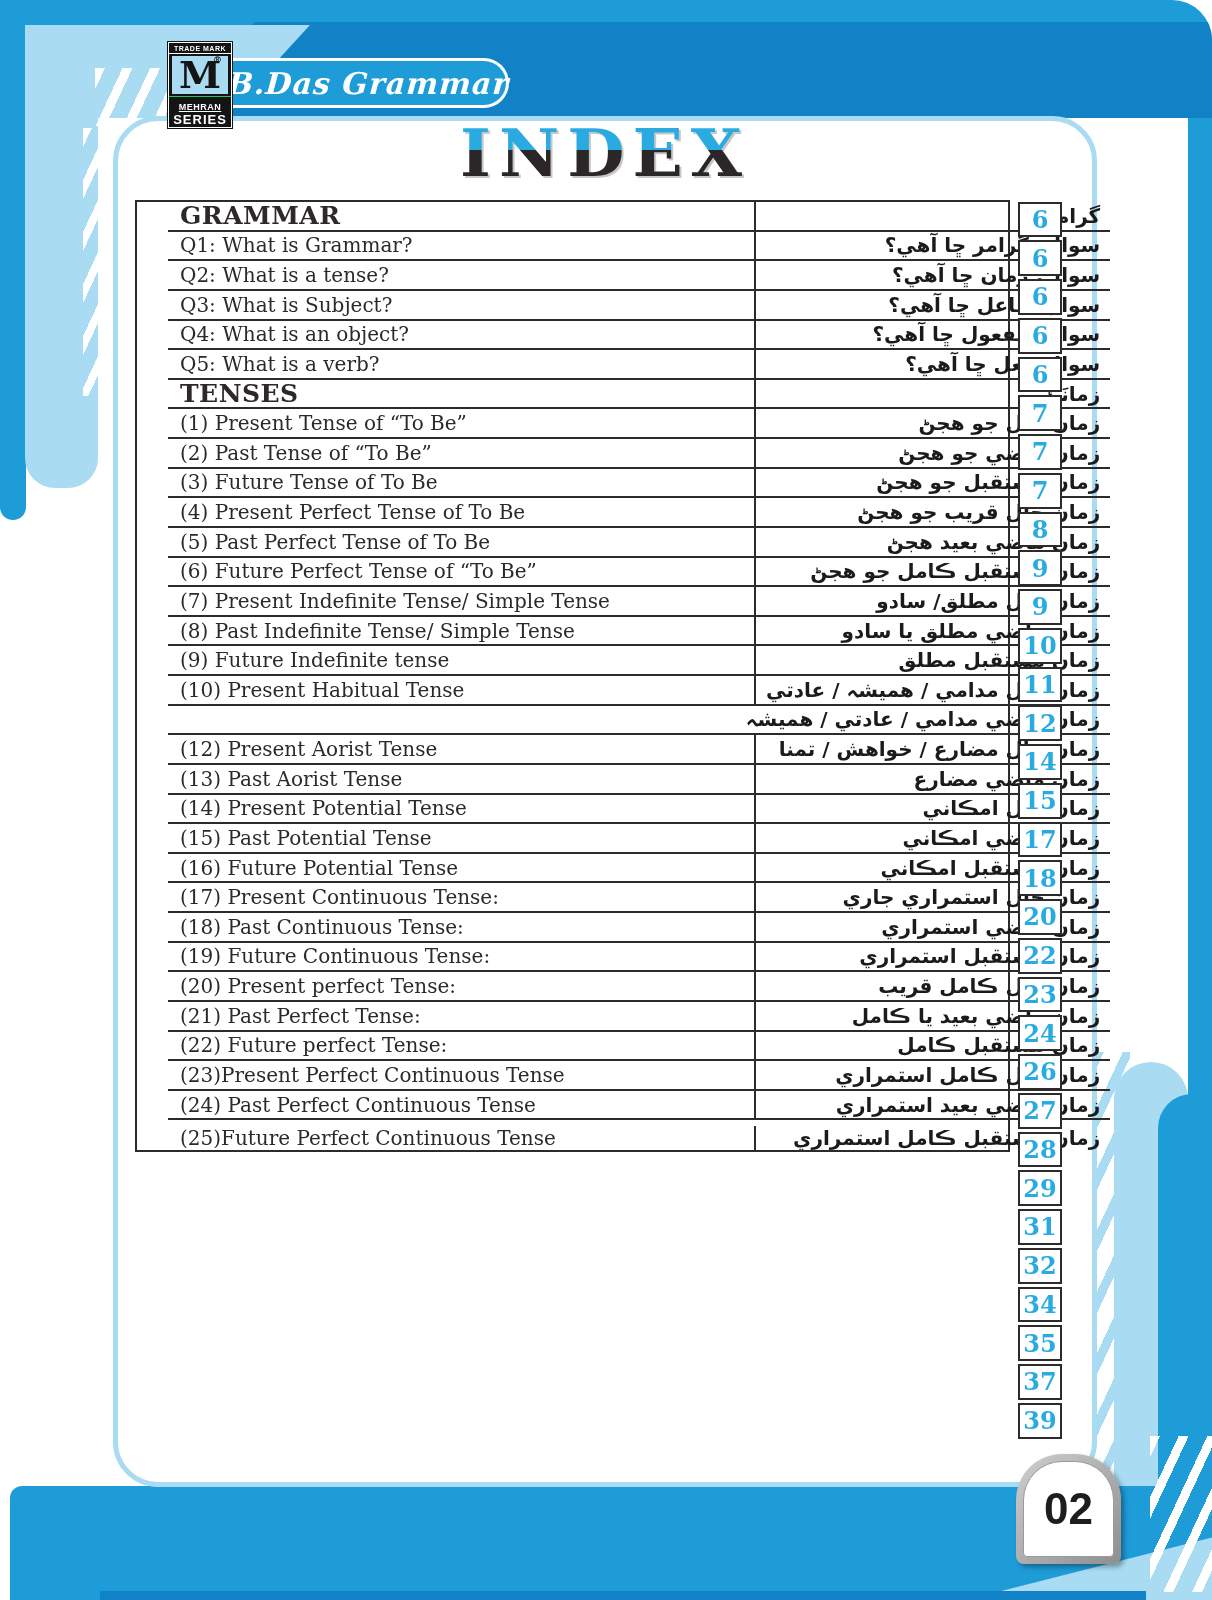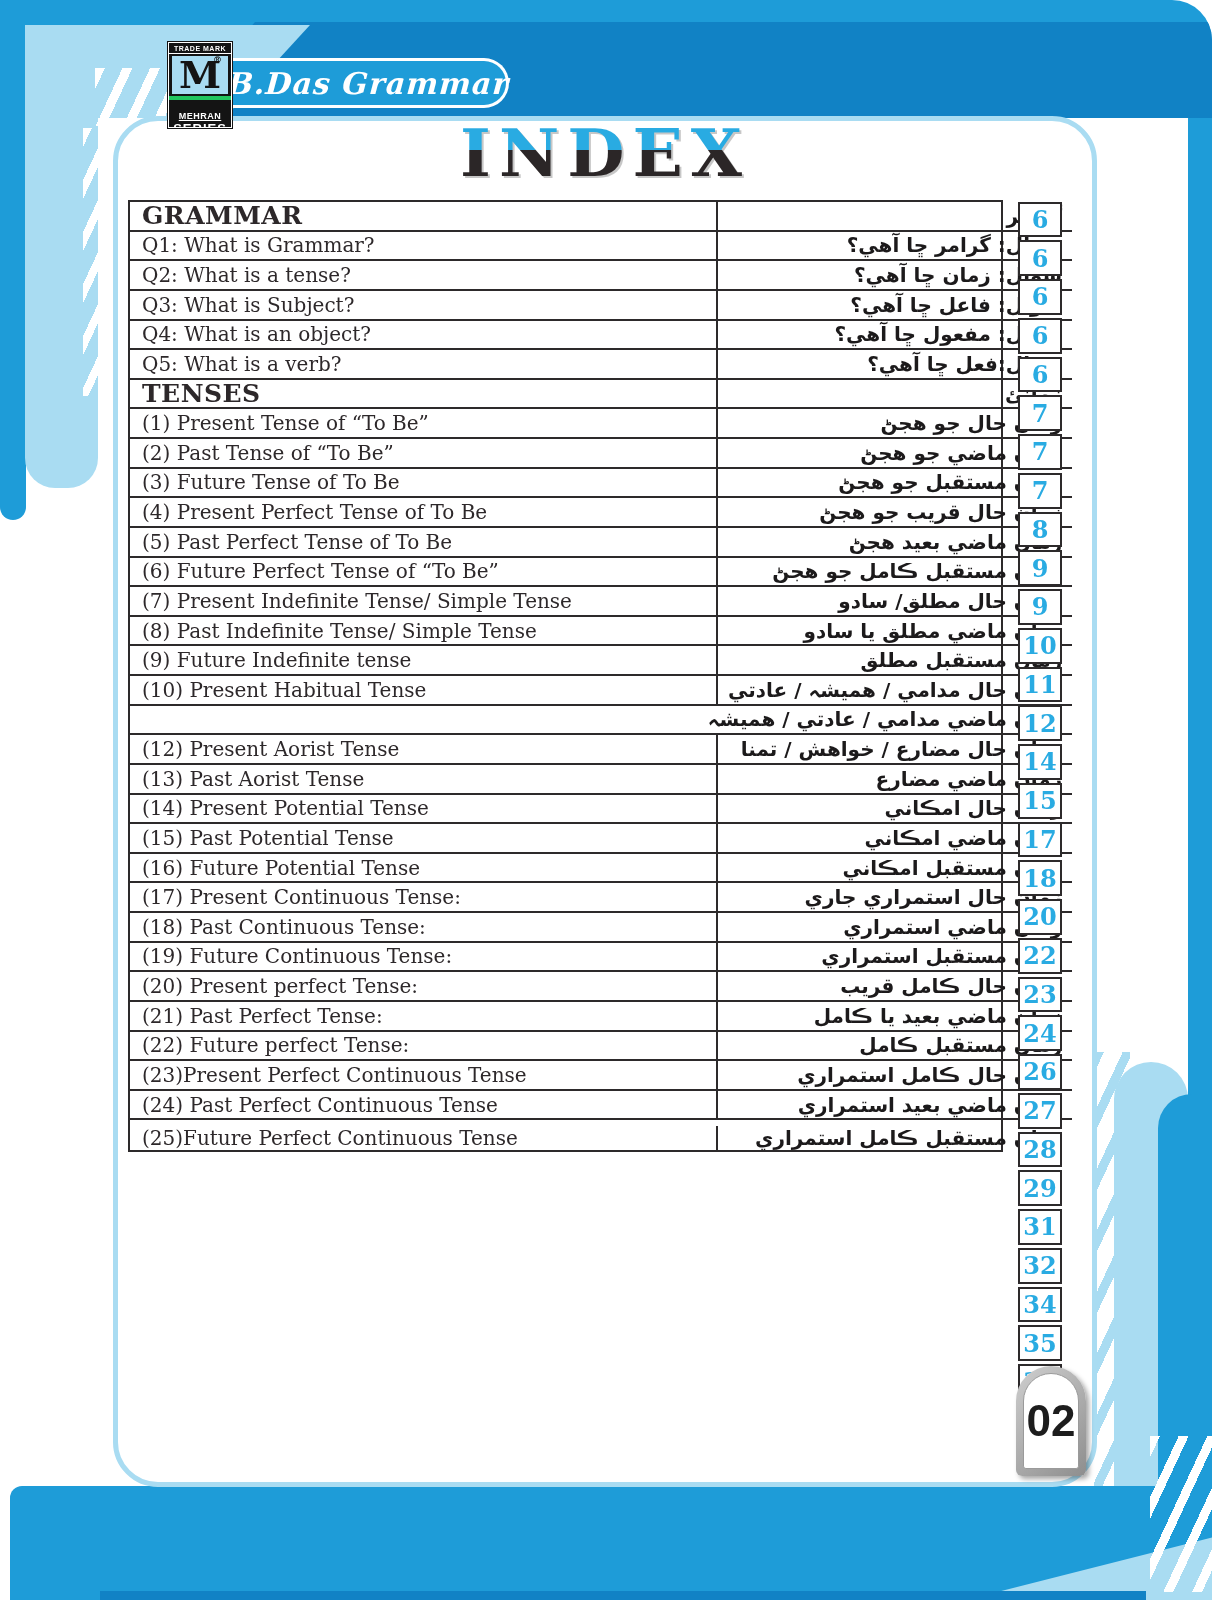--- a/index.html
+++ b/index.html
@@ -92,21 +92,21 @@
     box-sizing:border-box;z-index:30;display:flex;flex-direction:column;
     font-family:"Liberation Sans",sans-serif;color:#fff;text-align:center;
   }
   .logo-tm{font-size:7px;font-weight:bold;letter-spacing:.5px;padding:2px 0 1px;border-bottom:1px solid #fff;}
   .logo-m{
     flex:1;margin:2px 3px;background:var(--blue-light);color:#141414;
     display:flex;align-items:center;justify-content:center;position:relative;
     font-family:"DejaVu Serif",serif;font-weight:bold;font-size:38px;line-height:1;
   }
   .logo-reg{position:absolute;top:0px;right:6px;font-size:9px;font-weight:bold;}
-  .logo-series1{font-size:9px;font-weight:bold;letter-spacing:.5px;border-top:4px solid #22c55e;padding-top:11px;text-decoration:underline;}
+  .logo-series1{font-size:9px;font-weight:bold;letter-spacing:.5px;border-top:1px solid #22c55e;padding-top:5px;text-decoration:underline;}
   .logo-series2{font-size:13px;font-weight:bold;letter-spacing:1px;padding-bottom:2px;}
   
   .banner{
     position:absolute;left:231px;top:58px;width:278px;height:50px;
     background:var(--blue-main);
     border:3px solid #fff;border-left:none;border-radius:0 26px 26px 0;
     box-sizing:border-box;z-index:25;display:flex;align-items:center;justify-content:center;
   }
   .banner-text{
     color:#fff;font-family:"DejaVu Serif",serif;font-style:italic;font-weight:bold;
@@ -116,23 +116,23 @@
   .title-wrap{position:absolute;left:113px;top:120px;width:984px;text-align:center;z-index:6;}
   .title{
     display:inline-block;font-family:"DejaVu Serif",serif;font-weight:bold;
     font-size:66px;letter-spacing:8px;line-height:1;
     background:linear-gradient(180deg,var(--num-blue) 0%,var(--num-blue) 46%,#2b2627 46%,#2b2627 100%);
     -webkit-background-clip:text;background-clip:text;color:transparent;
     filter:drop-shadow(2px 2px 0 rgba(0,0,0,.22));
   }
   
   .index-table{
-    position:absolute;left:128px;top:200px;width:875px;height:952px;
+    position:absolute;left:135px;top:200px;width:875px;height:952px;
     border:2px solid var(--line);box-sizing:border-box;
-    display:grid;grid-template-rows:repeat(32,1fr);z-index:7;background:#fff;
+    display:grid;grid-template-rows:repeat(32,1fr);z-index:7;background:#fff;padding-left:31px;
   }
   .t-row{display:flex;border-bottom:2px solid var(--line);box-sizing:border-box;min-height:0;}
   .t-row:last-child{border-bottom:none;align-items:flex-end;}
   .cell-en{
     width:588px;border-right:2px solid var(--line);box-sizing:border-box;
     display:flex;align-items:center;padding-left:12px;
     font-size:20px;color:var(--text);white-space:nowrap;overflow:hidden;
   }
   .t-header .cell-en{font-weight:bold;letter-spacing:.5px;font-size:25px;}
   .cell-sd{
@@ -145,21 +145,21 @@
     position:absolute;left:1014px;top:200px;width:48px;height:1240px;
     display:grid;grid-template-rows:repeat(32,1fr);z-index:7;
   }
   .num-box{
     margin:1.5px 0 1.5px 4px;border:2px solid var(--line);box-sizing:border-box;
     display:flex;align-items:center;justify-content:center;background:#fff;
     font-family:"DejaVu Serif",serif;font-weight:bold;font-size:24px;color:var(--num-blue);
   }
   
   .badge{
-    position:absolute;left:1016px;top:1366px;width:70px;height:110px;
+    position:absolute;left:1016px;top:1454px;width:105px;height:110px;
     background:linear-gradient(135deg,#cfcfcf,#8e8e8e);
     border-radius:46px 46px 8px 8px;padding:7px;box-sizing:border-box;
     box-shadow:3px 3px 5px rgba(0,0,0,.35);z-index:10;
   }
   .badge-inner{
     width:100%;height:100%;background:#fff;border:1px solid #9a9a9a;
     border-radius:39px 39px 4px 4px;box-sizing:border-box;
     display:flex;align-items:center;justify-content:center;
     font-family:"Liberation Sans",sans-serif;font-weight:bold;font-size:44px;color:#1d1d1d;
   }

